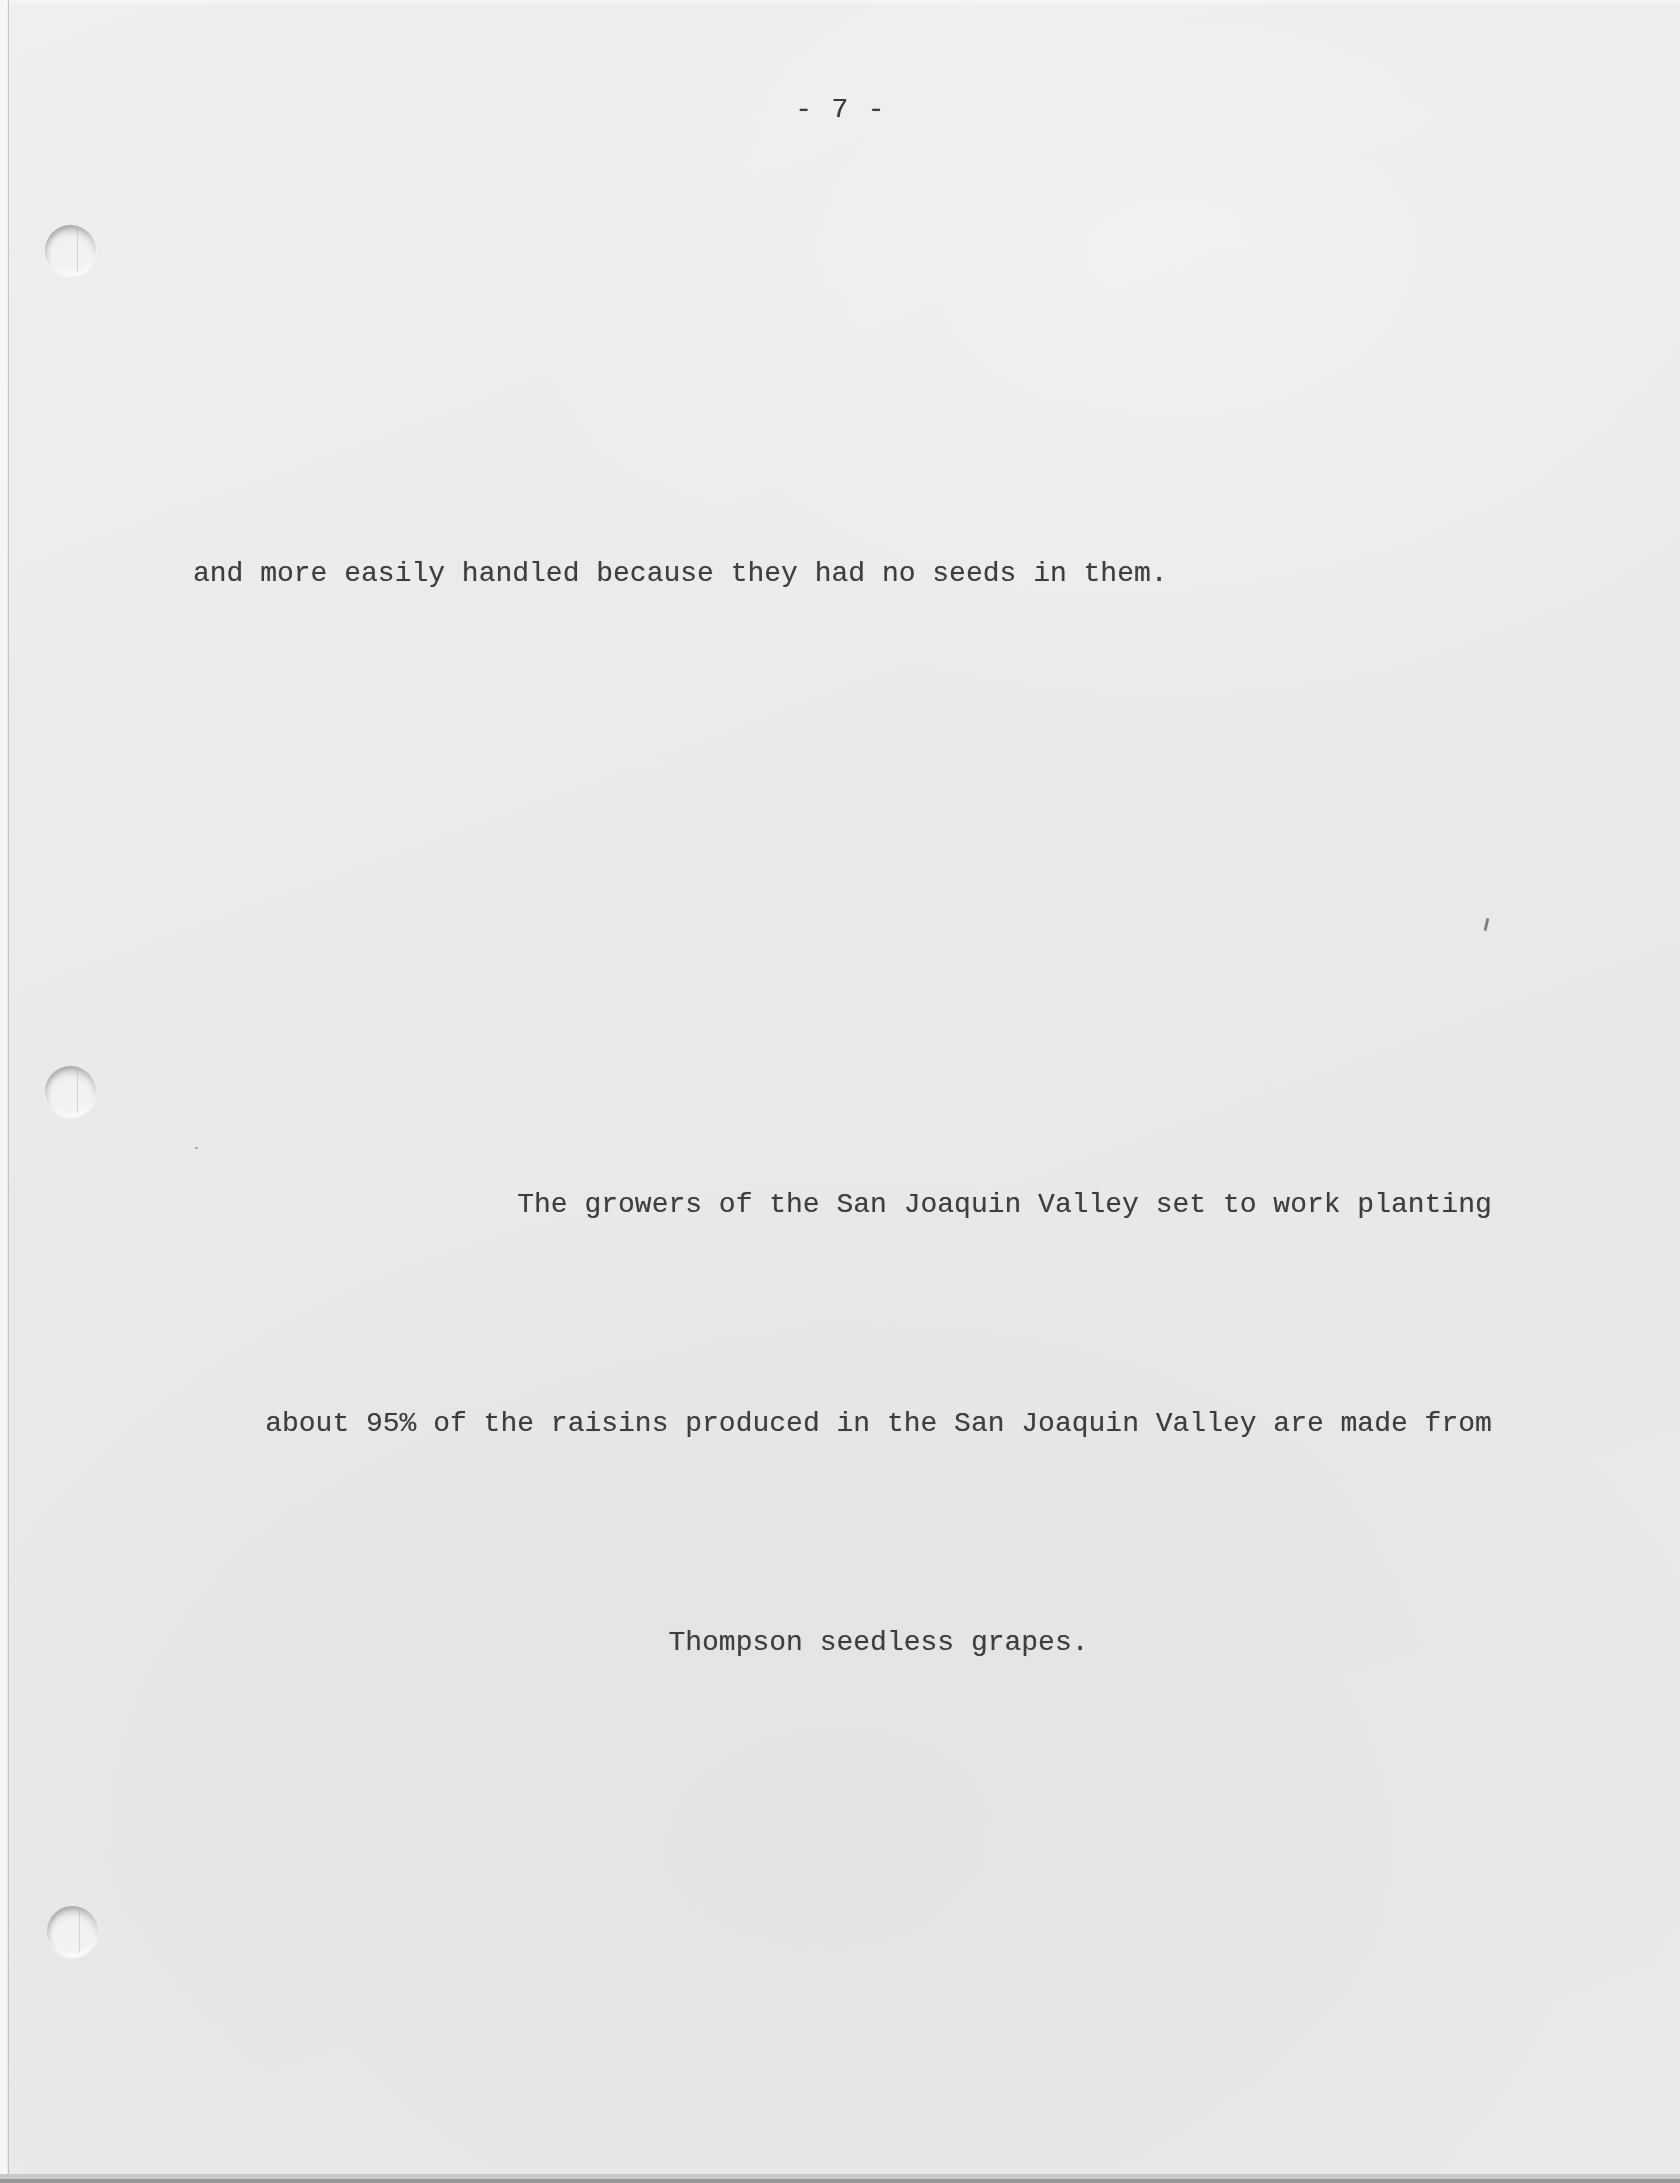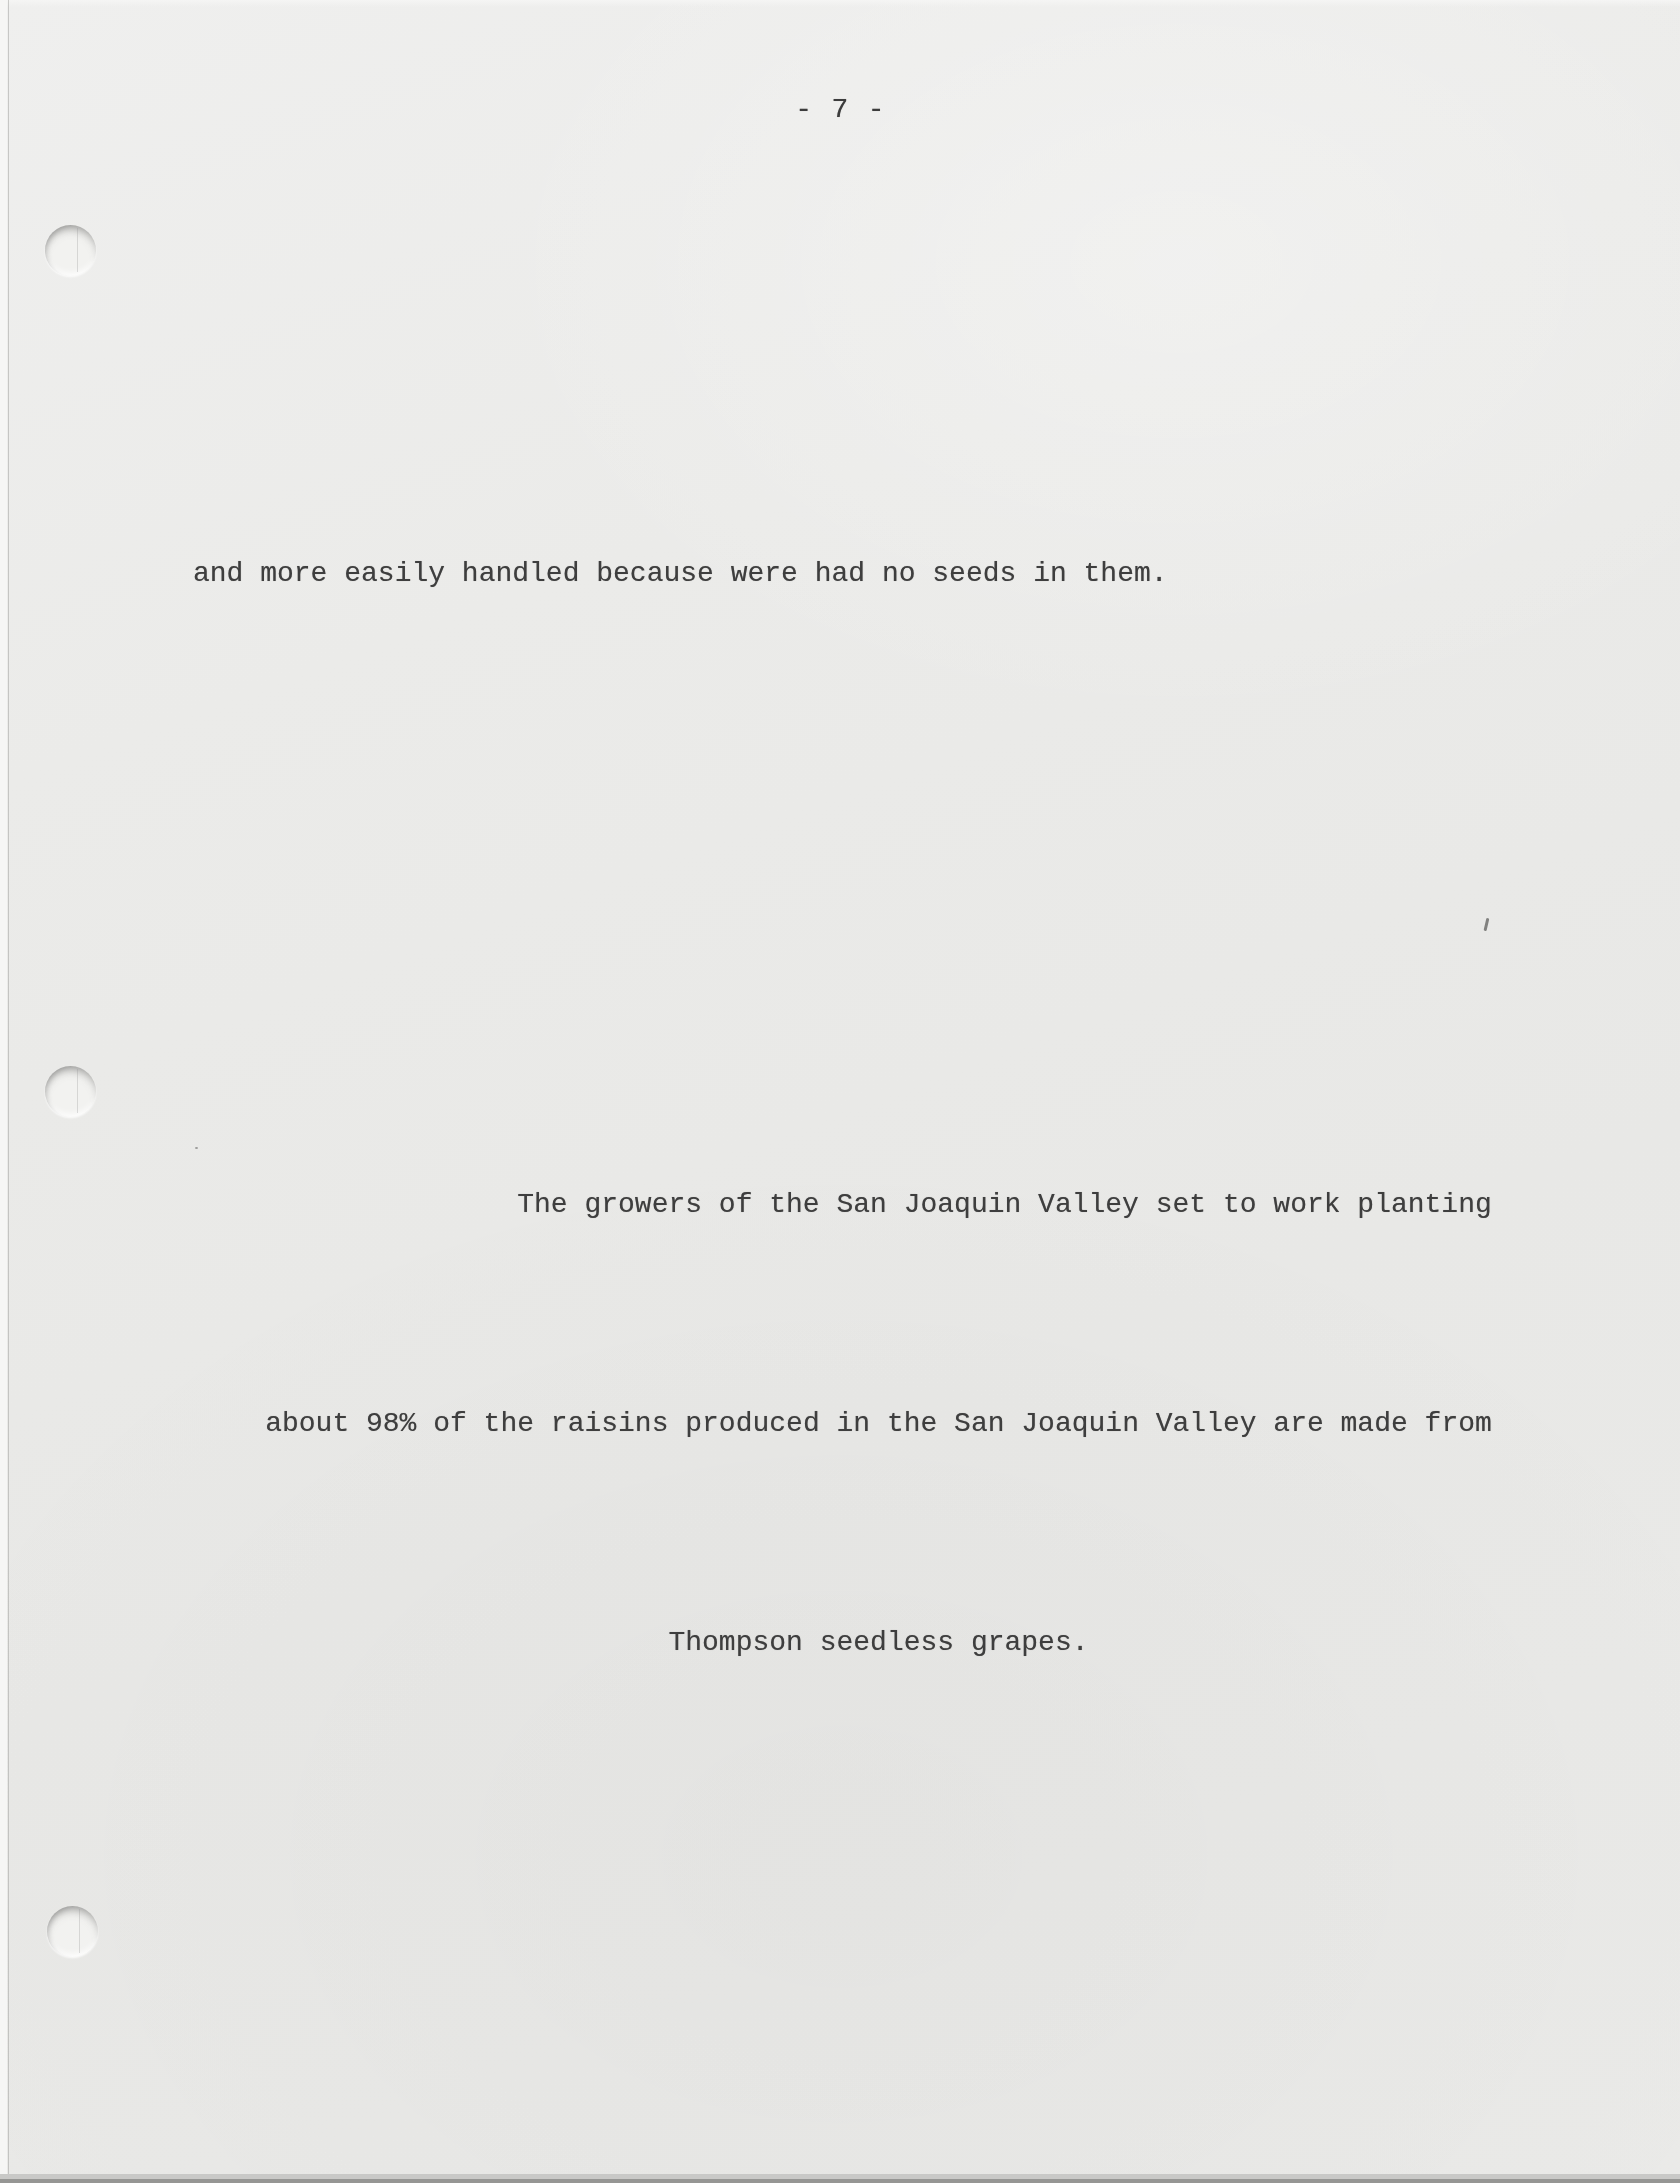--- a/index.html
+++ b/index.html
@@ -124,26 +124,26 @@
 
   <div class="hole hole-1"></div>
   <div class="hole hole-2"></div>
   <div class="hole hole-3"></div>
 
   <div class="page-number">- 7 -</div>
 
   <div class="body-text">
 
     <div class="para">
-      <div class="line">and more easily handled because were had no seeds in them.</div>
+      <div class="line">and more easily handled because they had no seeds in them.</div>
     </div>
 
     <div class="para indent-first">
       <div class="line">The growers of the San Joaquin Valley set to work planting</div>
-      <div class="line">about 98% of the raisins produced in the San Joaquin Valley are made from</div>
+      <div class="line">about 95% of the raisins produced in the San Joaquin Valley are made from</div>
       <div class="line">Thompson seedless grapes.</div>
     </div>
 
     
 
     
 
     
 
   </div>

